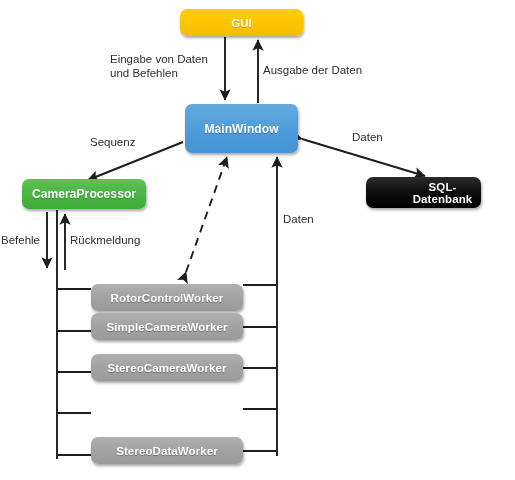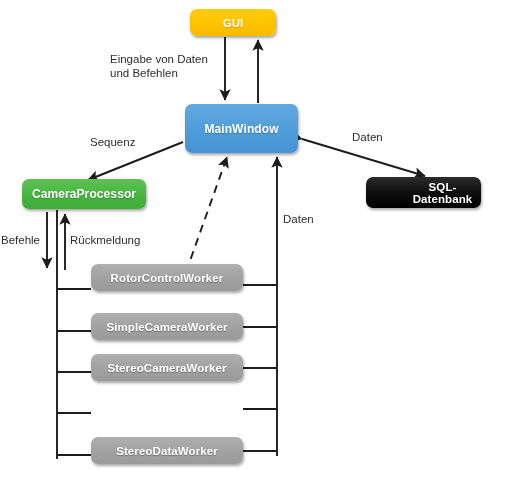--- a/index.html
+++ b/index.html
@@ -112,56 +112,57 @@
 
       <line x1="57" y1="210" x2="57" y2="459"></line>
       <line x1="57" y1="289" x2="91" y2="289"></line>
       <line x1="57" y1="331" x2="91" y2="331"></line>
       <line x1="57" y1="372" x2="91" y2="372"></line>
       <line x1="57" y1="413" x2="91" y2="413"></line>
       <line x1="57" y1="455" x2="91" y2="455"></line>
     </g>
   </svg>
 
-  <div class="node node-gui" style="left:190px; top:9px; width:86px; height:27px;">
+  <div class="node node-gui" style="left:180px; top:9px; width:123px; height:27px;">
     <span>GUI</span>
   </div>
 
   <div class="node node-camera" style="left:22px; top:179px; width:124px; height:30px;">
     <span>CameraProcessor</span>
   </div>
 
   <div class="node node-main" style="left:185px; top:104px; width:113px; height:49px;">
     <span>MainWindow</span>
   </div>
 
   <div class="node node-sql" style="left:366px; top:177px; width:115px; height:31px;padding-left:38px;">
     <span>SQL-Datenbank</span>
   </div>
 
-  <div class="node node-worker" style="left:91px; top:264px; width:152px; height:27px;">
+  <div class="node node-worker" style="left:91px; top:284px; width:152px; height:27px;">
     <span>RotorControlWorker</span>
   </div>
 
   <div class="node node-worker" style="left:91px; top:313px; width:152px; height:27px;">
     <span>SimpleCameraWorker</span>
   </div>
 
   <div class="node node-worker" style="left:91px; top:354px; width:152px; height:27px;text-align:right;">
     <span>StereoCameraWorker</span>
   </div>
 
 
   <div class="node node-worker" style="left:91px; top:437px; width:152px; height:27px;">
     <span>StereoDataWorker</span>
   </div>
 
   <div class="edge-label" style="left:110px; top:52px;">Eingabe von Daten
 und Befehlen</div>
 
+  <div class="edge-label" style="left:263px; top:63px;">Ausgabe der Daten</div>
 
   <div class="edge-label" style="left:90px; top:135px;">Sequenz</div>
 
   <div class="edge-label" style="left:352px; top:130px;">Daten</div>
 
   <div class="edge-label" style="left:283px; top:212px;">Daten</div>
 
   <div class="edge-label" style="left:1px; top:233px;">Befehle</div>
 
   <div class="edge-label" style="left:70px; top:233px;">Rückmeldung</div>

